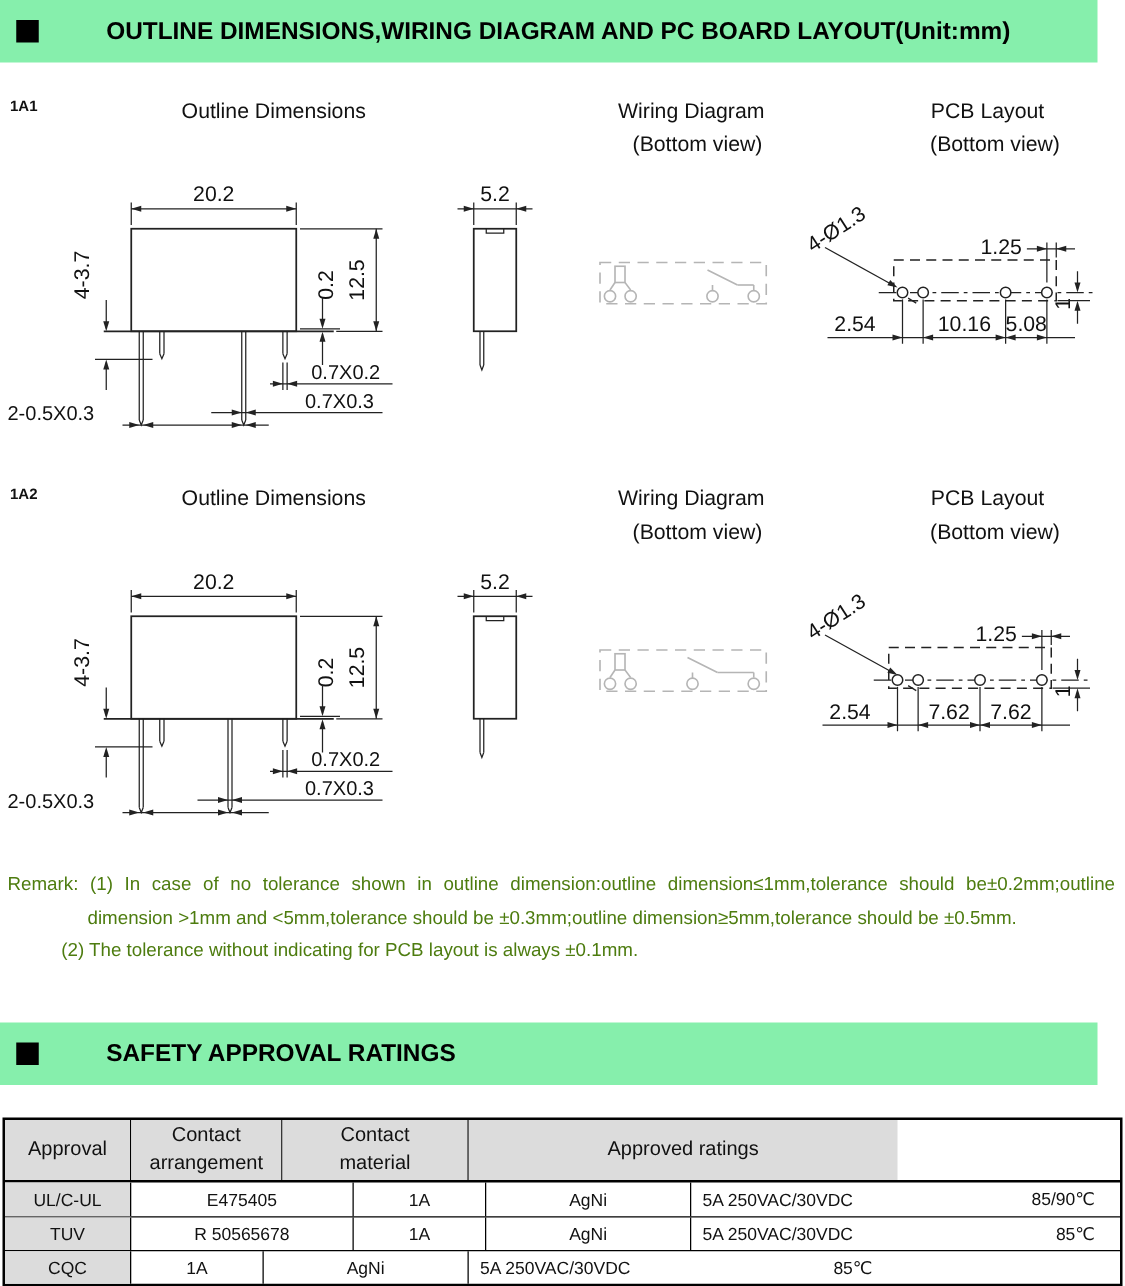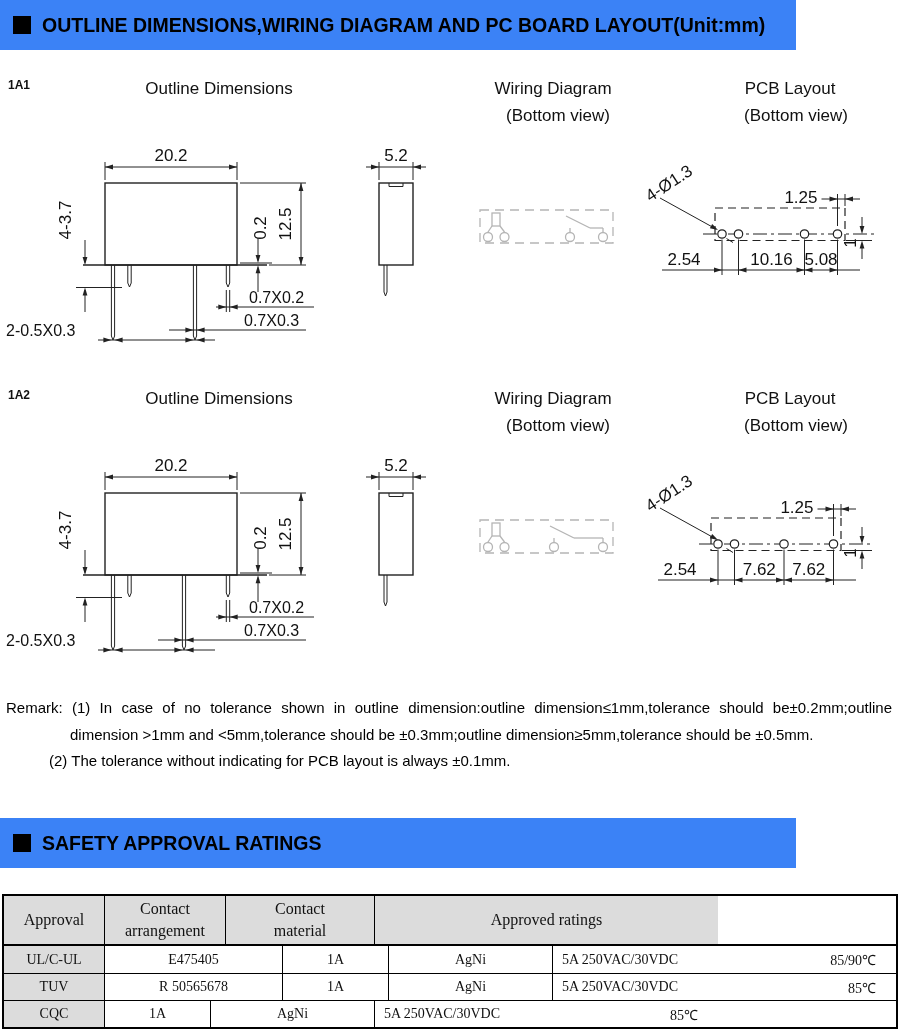--- a/index.html
+++ b/index.html
@@ -1,20 +1,20 @@
 <!DOCTYPE html>
 <html><head>
 <meta charset="utf-8">
 <style>
   html,body{margin:0;padding:0;background:#fff;}
   body{font-family:"Liberation Sans","DejaVu Sans",sans-serif;color:#111;}
   #page{position:relative;width:900px;height:1029px;background:#fff;overflow:hidden;}
 
-  .band{position:absolute;left:0;width:796px;height:50px;background:#3b82f6;
-        display:flex;align-items:center;box-sizing:border-box;padding-left:13px;}
+  .band{position:absolute;left:0;width:878px;height:50px;background:#86efac;
+        display:flex;align-items:center;box-sizing:border-box;padding-left:13px;gap:43px;}
   .band .sq{width:18px;height:18px;background:#000;flex:0 0 auto;}
   .band .bt{font-weight:bold;font-size:19.5px;color:#000;margin-left:11px;white-space:nowrap;}
   #band-outline{top:0;}
   #band-safety{top:818px;}
 
   section.dia{position:absolute;left:0;width:900px;height:310px;}
   #sec-a1{top:70px;}
   #sec-a2{top:380px;}
   .sec-label{position:absolute;left:8px;top:8px;font-size:12px;font-weight:bold;}
   .t{position:absolute;font-size:17px;white-space:nowrap;transform:translateX(-50%);}
@@ -32,29 +32,29 @@
   .cl{stroke:#222;stroke-width:1;fill:none;stroke-dasharray:14 4 3 4;}
   .hole{stroke:#222;stroke-width:1.2;fill:#fff;}
   .ar{fill:#222;stroke:none;}
   .dt{font-size:16px;fill:#111;stroke:none;}
   .dtl{font-size:17px;fill:#111;stroke:none;}
   .wire{stroke:#b5b5b5;stroke-width:1.3;fill:none;}
   .wired{stroke:#b5b5b5;stroke-width:1.3;fill:none;stroke-dasharray:9 6;}
   svg text{font-family:"Liberation Sans","DejaVu Sans",sans-serif;}
 
   
-  .remark div{position:absolute;font-size:15px;color:#000000;white-space:nowrap;}
+  .remark div{position:absolute;font-size:15px;color:#4d7c0f;white-space:nowrap;}
   .r1{left:6px;top:699px;width:886px;white-space:normal !important;
       text-align:justify;text-align-last:justify;}
   .r2{left:70px;top:726px;}
   .r3{left:49px;top:752px;}
 
   
   .tbl{position:absolute;left:2px;top:894px;width:892px;border:2px solid #000;background:#fff;}
-  .trow{display:flex;box-sizing:border-box;font-family:Liberation Serif, serif;}
+  .trow{display:flex;box-sizing:border-box;}
   .thead{height:50px;border-bottom:2px solid #000;}
   .tbody{height:27px;}
   .tbody + .tbody{border-top:1.5px solid #000;}
   .tc{box-sizing:border-box;display:flex;align-items:center;justify-content:center;
       text-align:center;border-right:1.5px solid #000;overflow:hidden;}
   .tc:last-child{border-right:none;}
   .thead .tc{background:#dcdcdc;font-size:16px;line-height:22px;white-space:pre-line;}
   .tbody .tc{font-size:14px;}
   .tbody .tc.gray{background:#dcdcdc;}
   .hc1{width:101px;} .hc2{width:178px;} .hc3{width:121px;} .hc4{width:149px;} .hc5{width:343px;}

